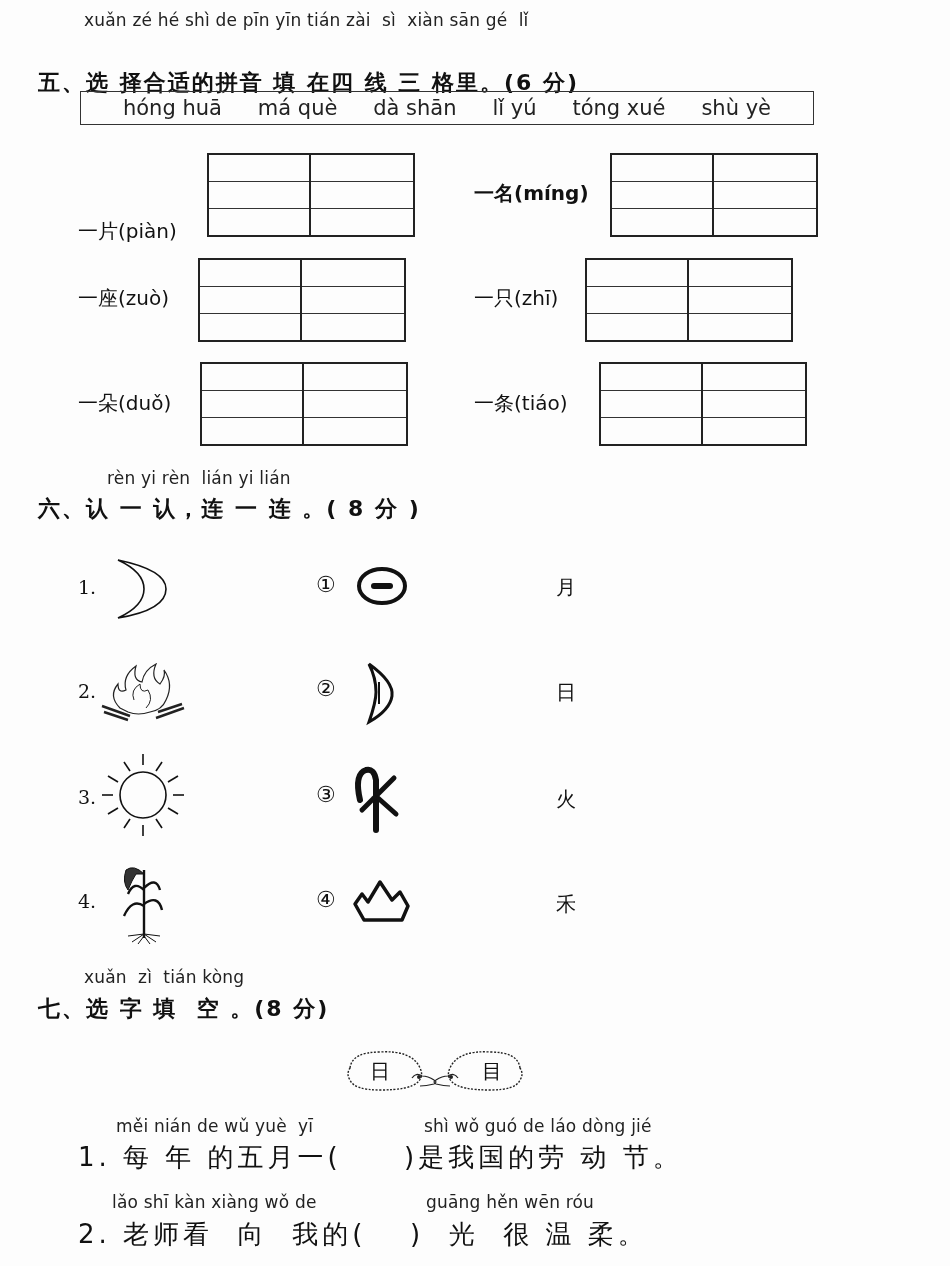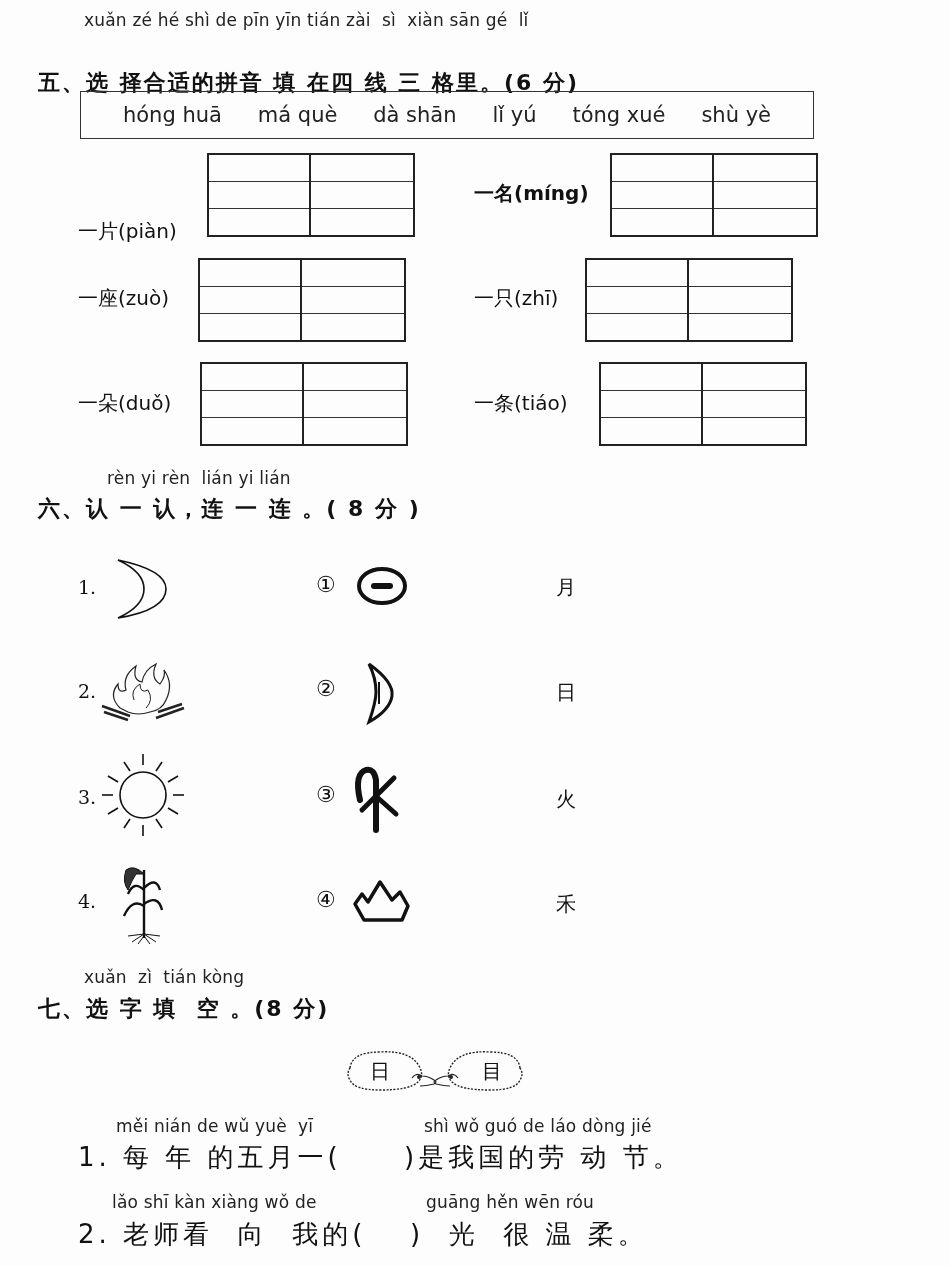--- a/index.html
+++ b/index.html
@@ -4,21 +4,21 @@
 <style>
   html, body { margin: 0; padding: 0; }
   body {
     width: 950px; height: 1266px; background: #fdfdfd; position: relative; overflow: hidden;
     font-family: "DejaVu Sans", sans-serif; color: #111;
   }
   .abs { position: absolute; }
   .pinyin { font-family: "DejaVu Sans", sans-serif; font-size: 17px; color: #222; white-space: pre; letter-spacing: 0.2px; }
   .heading { font-family: "DejaVu Sans", sans-serif; font-size: 22px; font-weight: bold; white-space: pre; letter-spacing: 2px; }
   .wordbank {
-    left: 80px; top: 91px; width: 734px; height: 48px; border: 1.5px solid #333; box-sizing: border-box;
+    left: 80px; top: 91px; width: 734px; height: 34px; border: 1.5px solid #333; box-sizing: border-box;
     display: flex; align-items: center; justify-content: space-around; padding: 0 24px;
     font-size: 21px; color: #222;
   }
   .wordbank span { white-space: pre; }
   .measure-label { font-size: 20px; white-space: pre; color: #111; }
   .grid {
     width: 208px; height: 84px; border: 2px solid #222; box-sizing: border-box; display: grid;
     grid-template-columns: 1fr 1fr;
   }
   .grid .cell { border-right: 2px solid #222; position: relative; }

